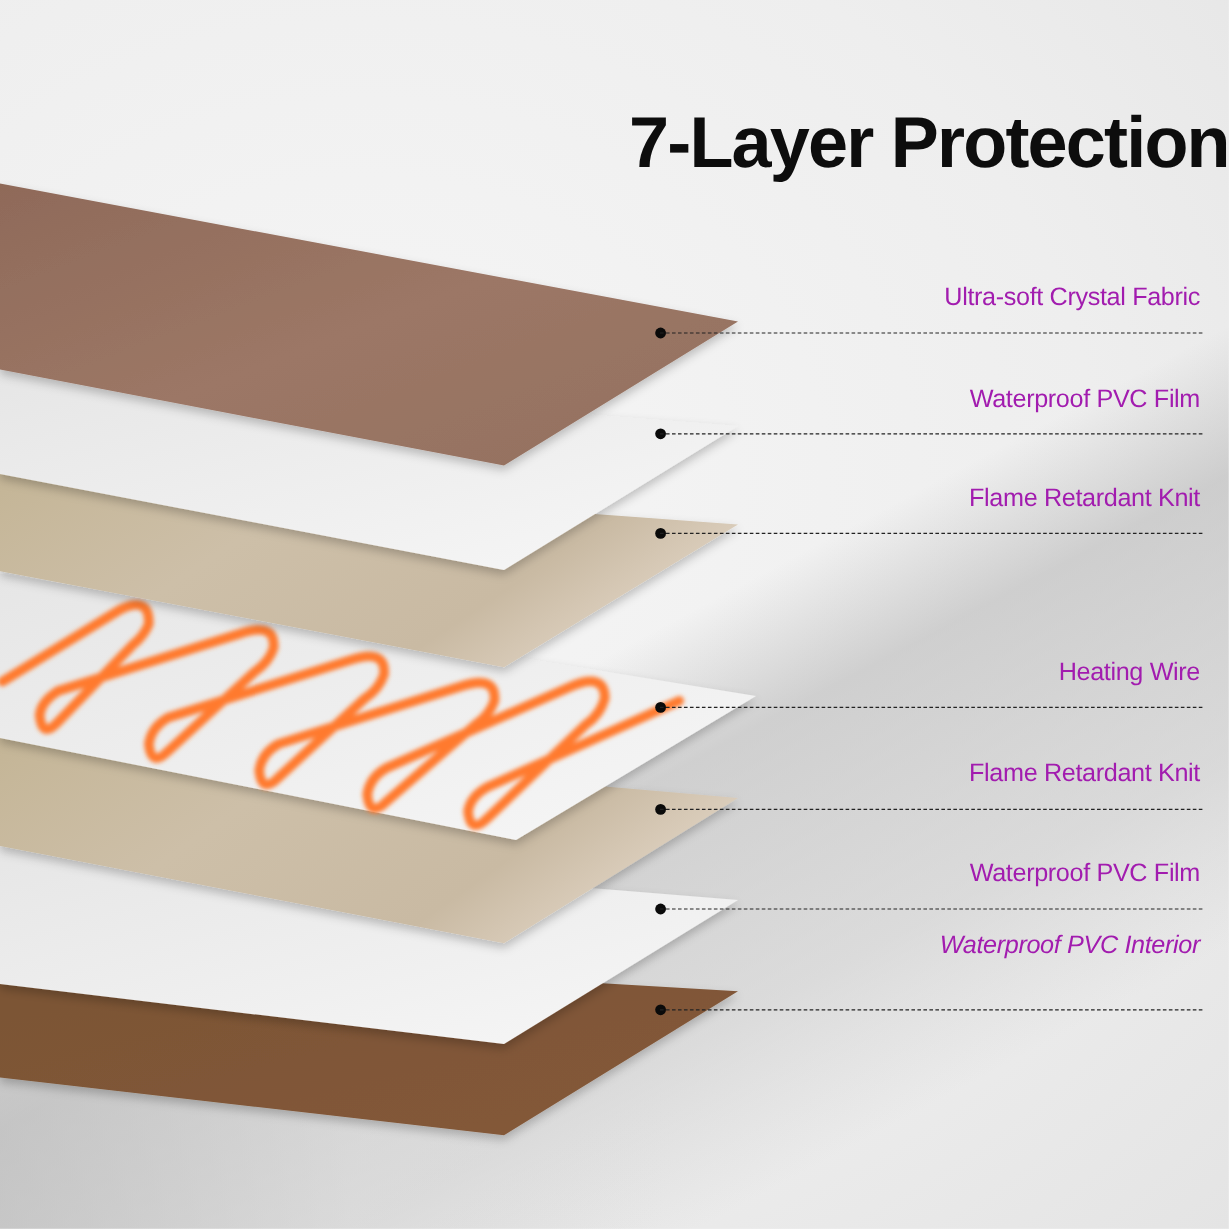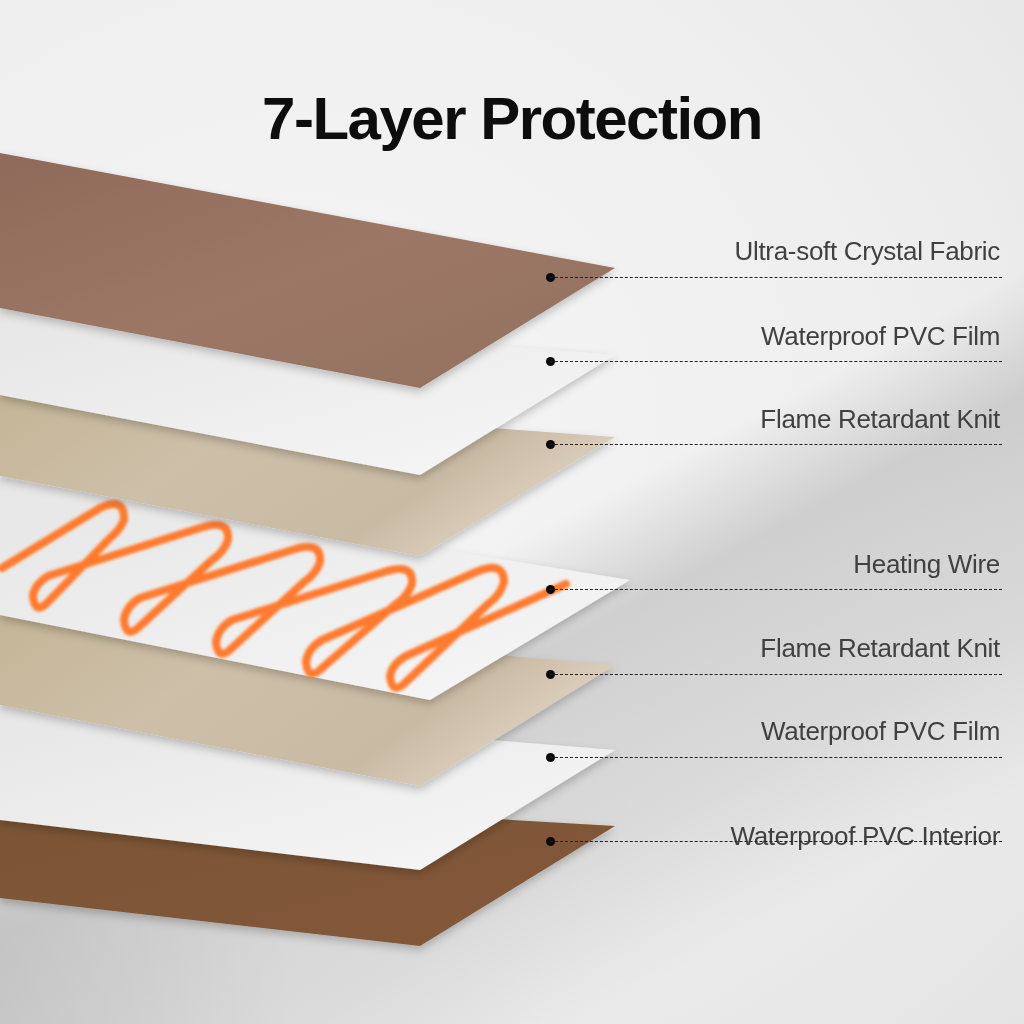--- a/index.html
+++ b/index.html
@@ -12,26 +12,26 @@
     position: absolute; inset: 0;
     background:
       linear-gradient(152deg, rgba(255,255,255,0) 52%, rgba(180,180,180,0.55) 60%, rgba(200,200,200,0.5) 75%, rgba(255,255,255,0) 85%),
       radial-gradient(ellipse at 30% 40%, #f6f6f6 0%, #eeeeee 60%, #e4e4e4 100%);
   }
   .bg-shadow-bottom {
     position: absolute; left: 0; top: 880px; width: 1024px; height: 144px;
     background: linear-gradient(100deg, rgba(190,190,190,0.6) 0%, rgba(220,220,220,0.3) 30%, rgba(245,245,245,0) 55%);
   }
   .title {
-    position: absolute; left: 0; top: 44px; width: 1024px; text-align: center;
+    position: absolute; left: 0; top: 44px; width: 1024px; text-align: right;
     font-size: 60px; font-weight: 700; color: #0d0d0d; letter-spacing: -1.5px;
   }
   svg.layers { position: absolute; left: 0; top: 0; }
   .label {
-    position: absolute; right: 24px; font-size: 26px; color: #404040;
+    position: absolute; right: 24px; font-size: 21px; color: #a21caf;
     text-align: left; white-space: nowrap; letter-spacing: -0.3px;
   }
   .leader {
     position: absolute; left: 550px; width: 452px; height: 0;
     border-top: 1.5px dashed #222;
   }
   .dot {
     position: absolute; left: 546px; width: 9px; height: 9px; border-radius: 50%;
     background: #0a0a0a; margin-top: -4px;
   }
@@ -131,16 +131,16 @@
   <div class="label" style="top:633px;">Flame Retardant Knit</div>
   <div class="dot" style="top:674px;"></div>
   <div class="leader" style="top:674px;"></div>
 </div>
 <div>
   <div class="label" style="top:716px;">Waterproof PVC Film</div>
   <div class="dot" style="top:757px;"></div>
   <div class="leader" style="top:757px;"></div>
 </div>
 <div>
-  <div class="label" style="top:821px;">Waterproof PVC Interior</div>
+  <div class="label" style="top:776px;font-style:italic;">Waterproof PVC Interior</div>
   <div class="dot" style="top:841px;"></div>
   <div class="leader" style="top:841px;"></div>
 </div>
 
 </body></html>

